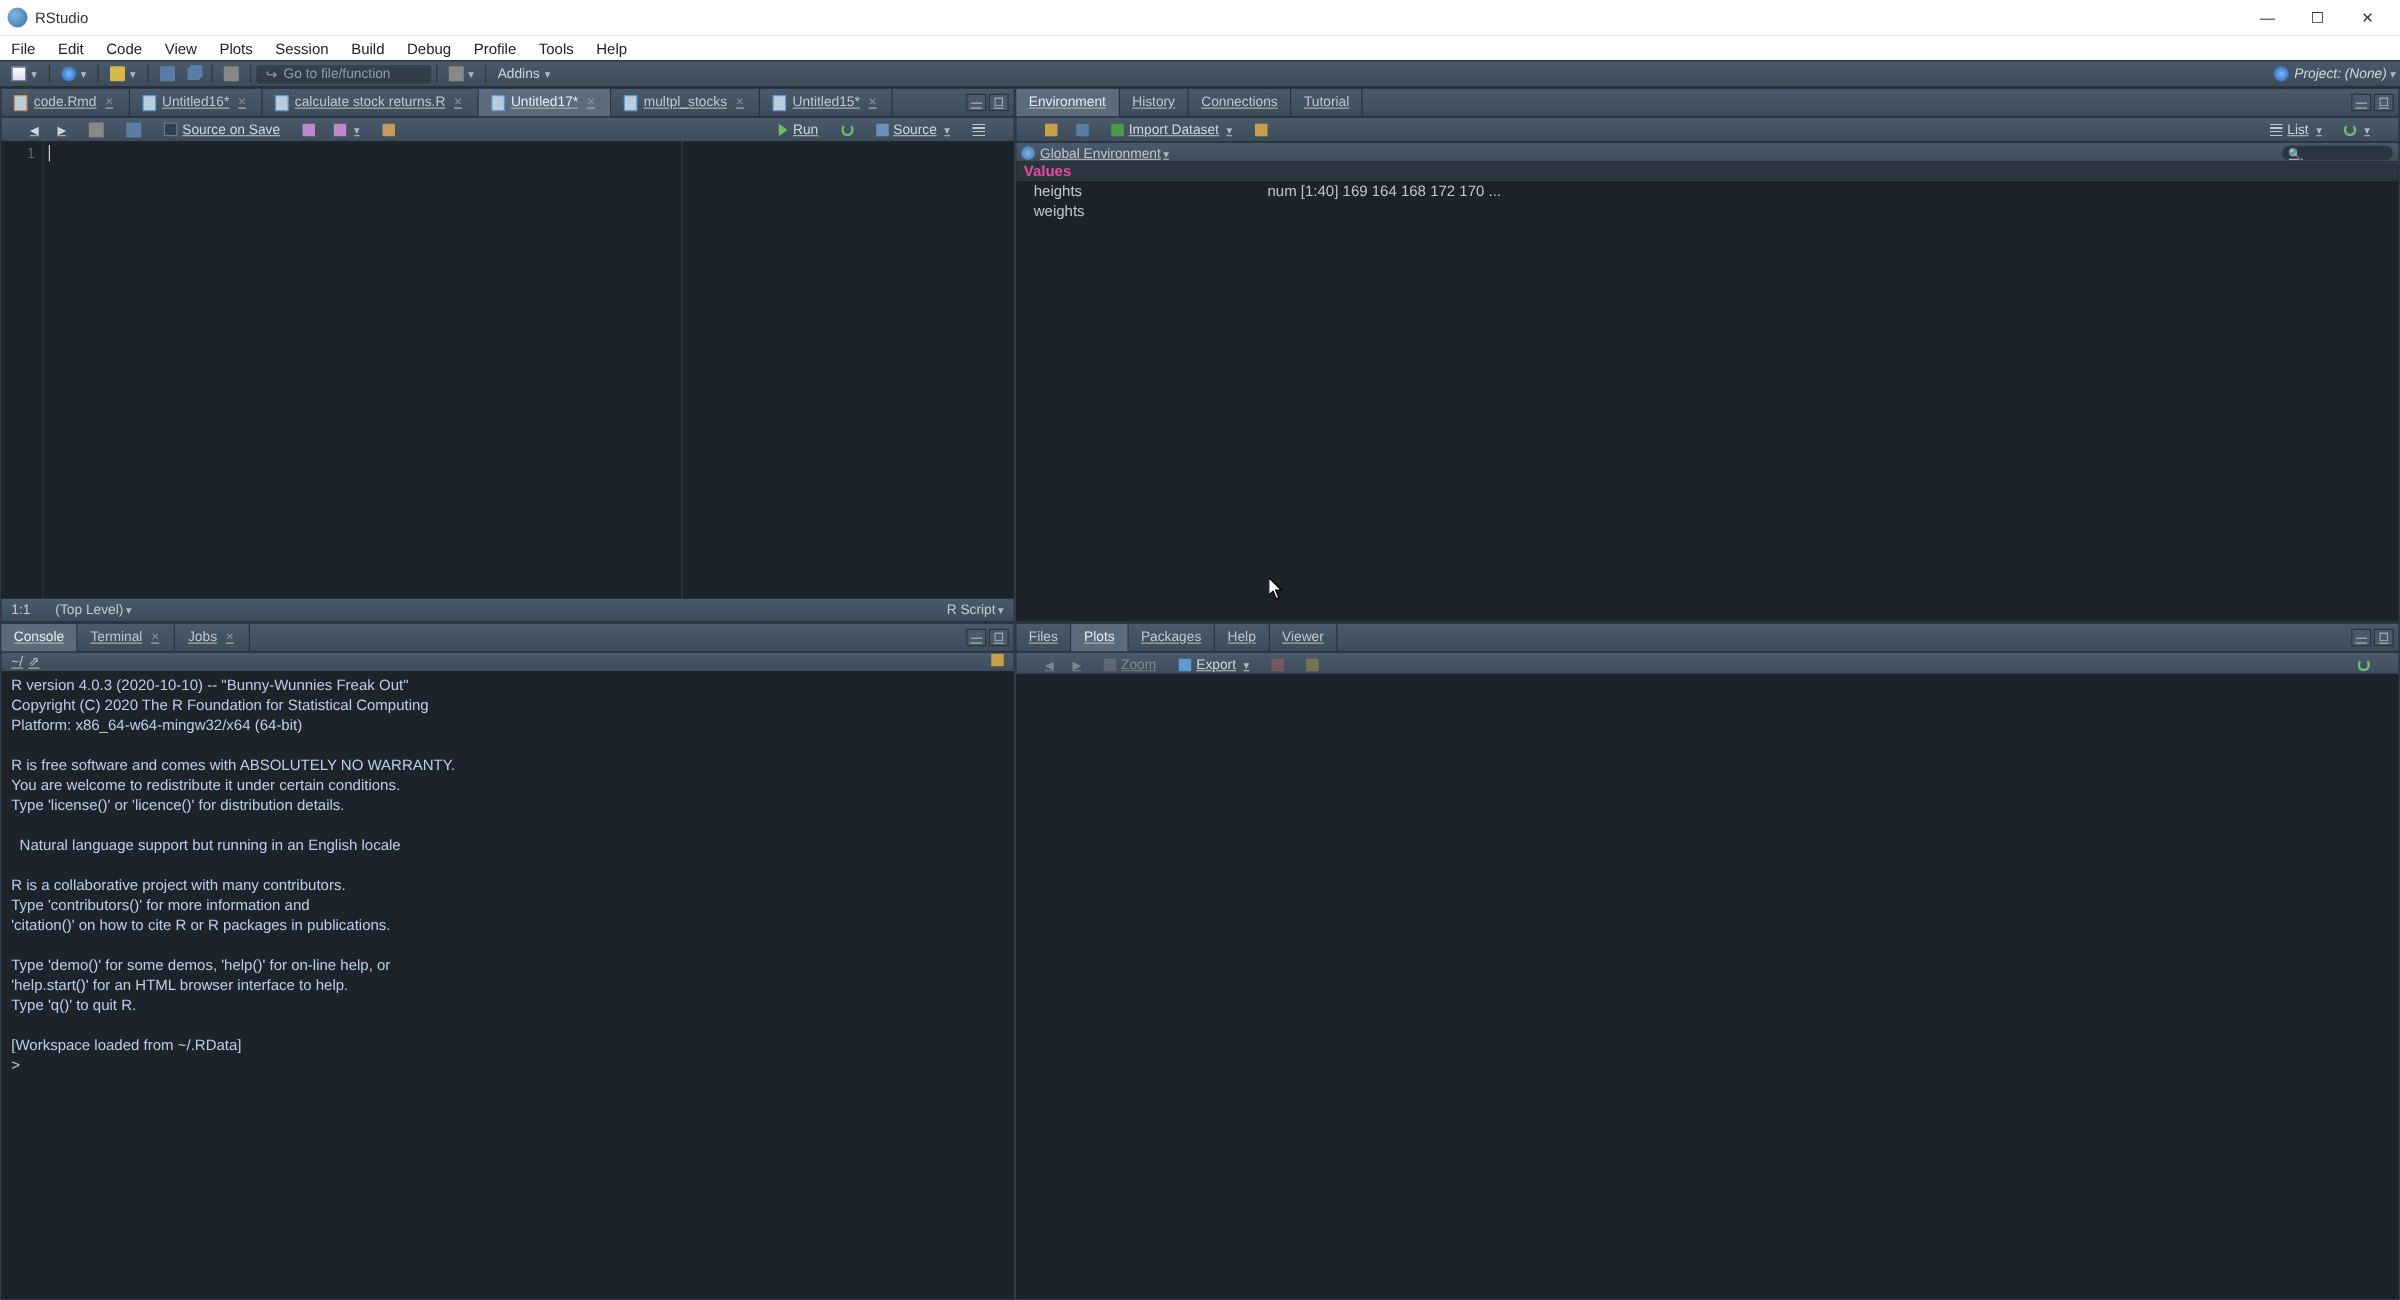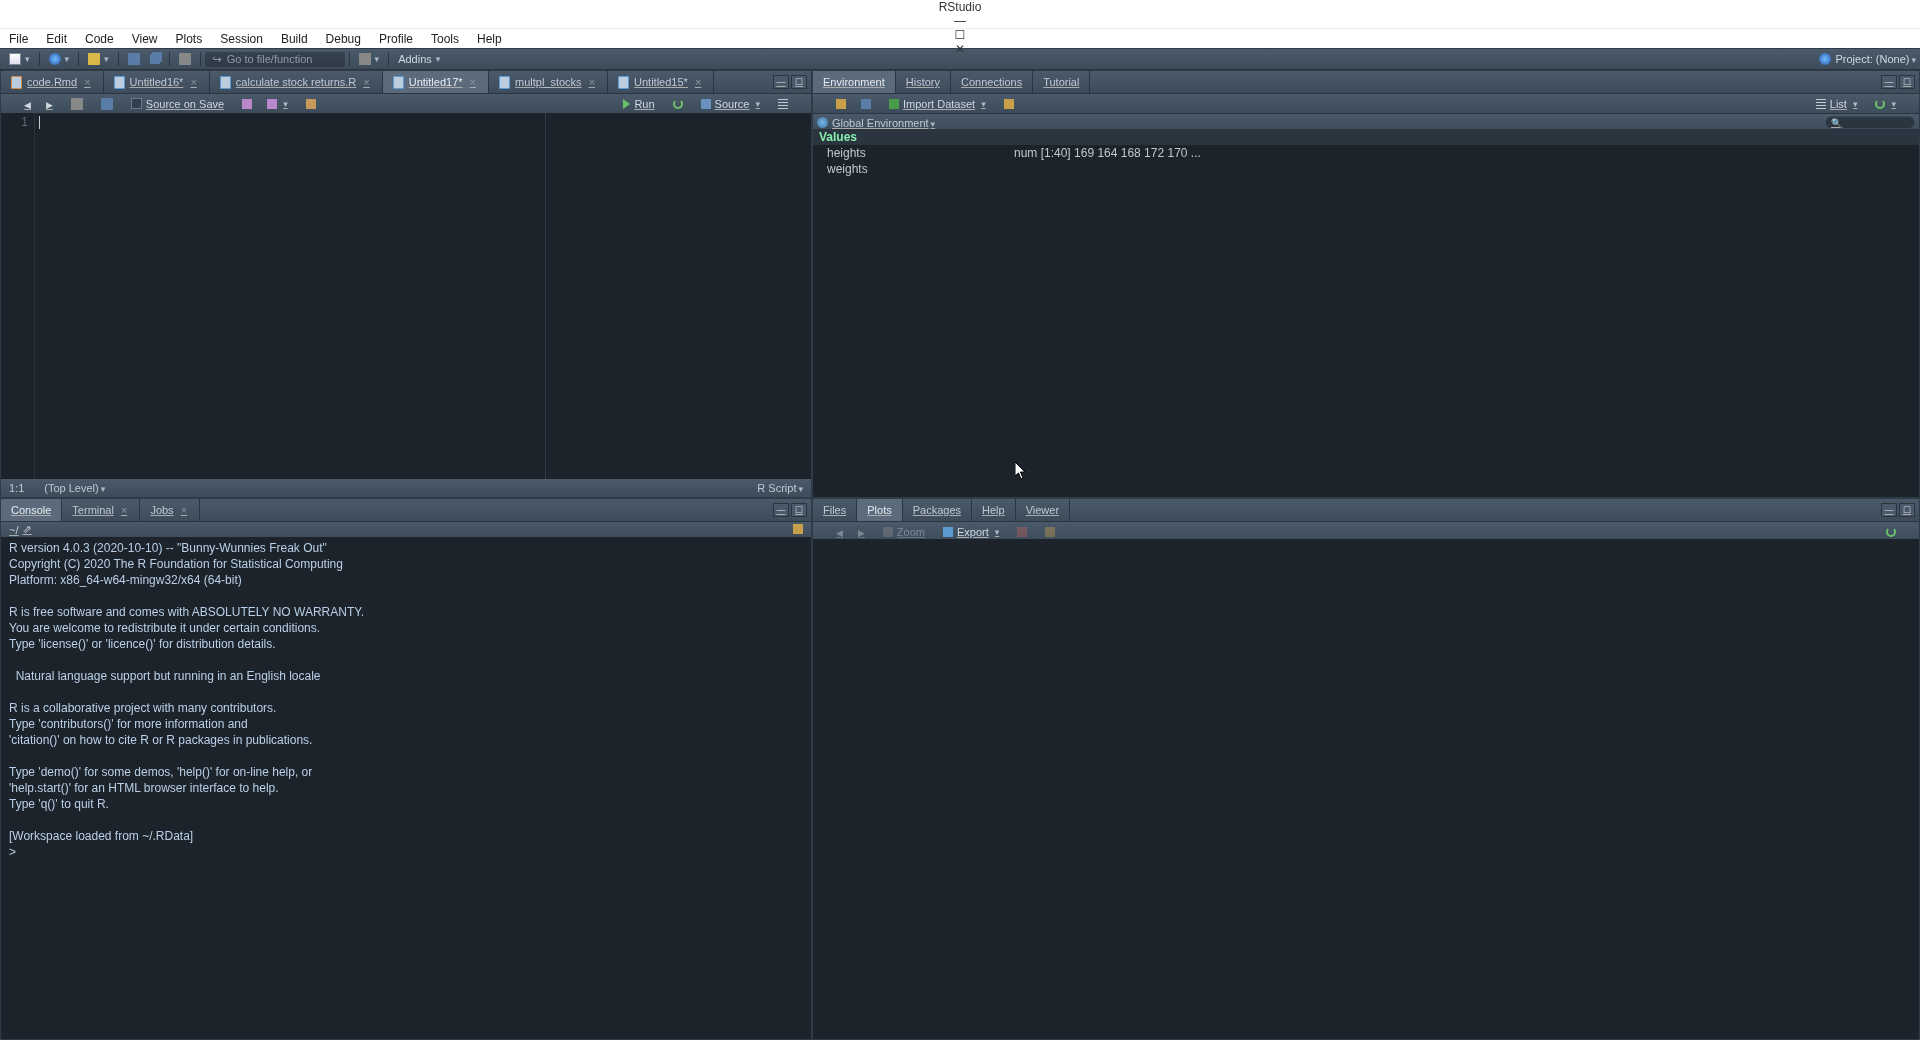--- a/index.html
+++ b/index.html
@@ -1,34 +1,34 @@
 <!DOCTYPE html>
 <html><head>
 <meta charset="utf-8">
 <style>
 * { margin: 0; padding: 0; box-sizing: border-box; font-family: "Segoe UI", Tahoma, sans-serif; }
 html, body { width: 100%; height: 100%; overflow: hidden; background: #1a1a1a; color: #aaa; }
 
 
-.titlebar { height: 28px; background: #fff; display: flex; align-items: center; padding: 0 6px; color: #333; flex-direction: column; }
+.titlebar { height: 28px; background: #fff; display: flex; align-items: center; padding: 0 6px; color: #333; }
 .titlebar .logo { width: 16px; height: 16px; border-radius: 50%; background: radial-gradient(circle at 35% 35%, #7ab7e6, #3b6fa3); margin-right: 6px; display:inline-block;}
 .titlebar .app-title { font-size: 12px; flex: 0 0 auto; }
 .titlebar .spacer { flex: 1; }
 .titlebar .winbtn { width: 40px; height: 28px; display: flex; align-items: center; justify-content: center; font-size: 12px; color: #333; }
 
 
 .menubar { height: 20px; background: #fff; display: flex; align-items: flex-start; color: #222; border-top: 1px solid #eee; font-size: 12px; }
 .menubar .menu-item { padding: 2px 9px; line-height: 16px; }
 
 
 .toolbar { height: 22px; background: linear-gradient(#4a5a6a, #3d4c5a); display: flex; align-items: center; padding: 0 4px; font-size: 11px; color: #cfd8e0; border-top: 1px solid #2f3b46; border-bottom: 1px solid #2a333d; }
 .toolbar .tbtn { padding: 1px 5px; display: flex; align-items: center; gap: 2px; }
 .toolbar .sep { width: 1px; height: 14px; background: #2a3540; margin: 0 4px; }
 .toolbar .goto { background: rgba(0,0,0,0.25); border-radius: 3px; padding: 1px 8px; color: #8f9ba6; width: 140px; display: flex; align-items: center; gap: 5px; }
-.toolbar .right { margin-left: auto; display: flex; align-items: center; gap: 4px; }
+.toolbar .right { margin-left: auto; display: flex; align-items: center; gap: 4px; font-style: italic; }
 .tiny-icon { width: 12px; height: 12px; display: inline-block; }
 .ic-newfile { background: linear-gradient(#fff,#dde); border:1px solid #789; }
 .ic-newproj { background: radial-gradient(circle,#7bf,#25a); border-radius: 50%; }
 .ic-folder { background: #d9b84a; border-radius: 1px; }
 .ic-disk { background: #5a7da8; border-radius:1px; }
 .ic-disks { background: #5a7da8; box-shadow: 2px -2px 0 #5a7da8; border-radius:1px; width:10px; height:10px; }
 .ic-print { background: #888; border-radius:1px; }
 .ic-grid { background: #888; }
 .ic-dropdown::after { content:"▾"; font-size:9px; color:#aeb9c4; margin-left:2px;}
 
@@ -68,21 +68,21 @@
 
 .console-pane { grid-column: 1; grid-row: 2; }
 .console-body { position:absolute; top:38px; bottom:0; left:0; right:0; padding: 4px 8px; font-family: Consolas, "Courier New", monospace; font-size: 12px; line-height: 15px; color: #b9d0e8; overflow:auto; background:#1c232a; white-space: pre-wrap;}
 .console-path { height:16px; background: linear-gradient(#4a5a6a, #3d4c5a); font-size:11px; color:#c0c9d2; padding: 0 8px; display:flex; align-items:center; border-top:1px solid #2a3540;}
 .console-path .rt { margin-left:auto;}
 .prompt-sym { color:#b9d0e8; }
 
 
 .env-pane { grid-column: 2; grid-row: 1; }
 .env-body { position:absolute; top:58px; bottom:0; left:0; right:0; background:#1c232a; font-family: Consolas, "Courier New", monospace; font-size: 12px; color:#c0c8d0; }
-.env-section-hdr { background:#2a3540; color:#86efac; padding: 1px 6px; font-weight: bold; }
+.env-section-hdr { background:#2a3540; color:#ec4899; padding: 1px 6px; font-weight: bold; }
 .env-row { display: flex; padding: 1px 0; }
 .env-row .name { width: 201px; padding-left: 14px; }
 .env-row .value { flex:1; }
 .env-sub-toolbar { height:18px; background: linear-gradient(#4a5a6a, #3d4c5a); display:flex; align-items:center; padding:0 4px; font-size:11px; color:#c0c9d2; gap:4px; border-top:1px solid #2a3540;}
 .env-sub-toolbar .search { margin-left:auto; width:90px; height:13px; background:#2a3540; border:1px solid #3a4a5a; border-radius:7px; display:flex; align-items:center; padding:0 5px;}
 .ic-rlogo { width:11px;height:11px;background:radial-gradient(circle,#7ab7e6,#3b6fa3);border-radius:50%;display:inline-block;}
 .ic-list { width:10px;height:10px;display:inline-block; background:repeating-linear-gradient(#c0c9d2 0 1px, transparent 1px 3px);}
 .ic-load { width:10px;height:10px;background:#c9a04a;display:inline-block;}
 .ic-save { width:10px;height:10px;background:#5a7da8;display:inline-block;}
 .ic-import { width:10px;height:10px;background:#4a9c4a;display:inline-block;}

